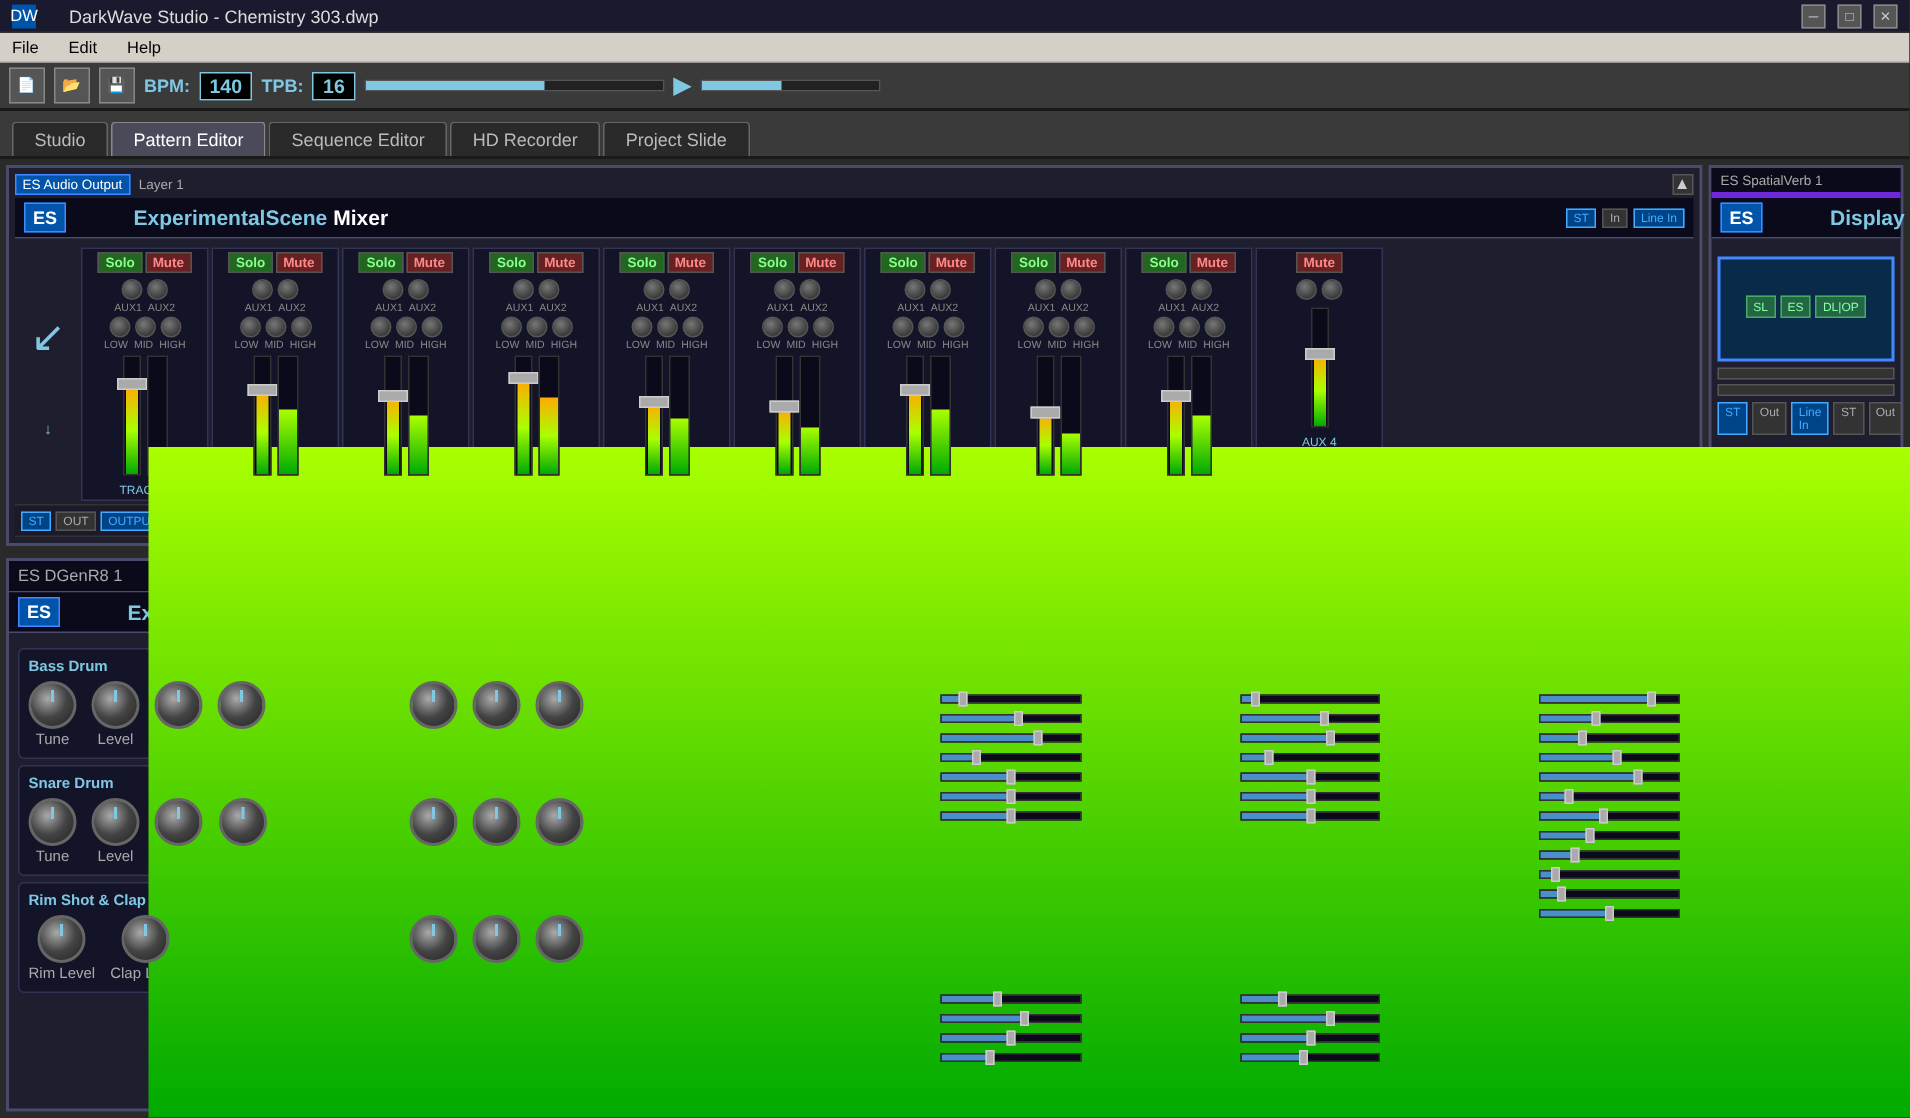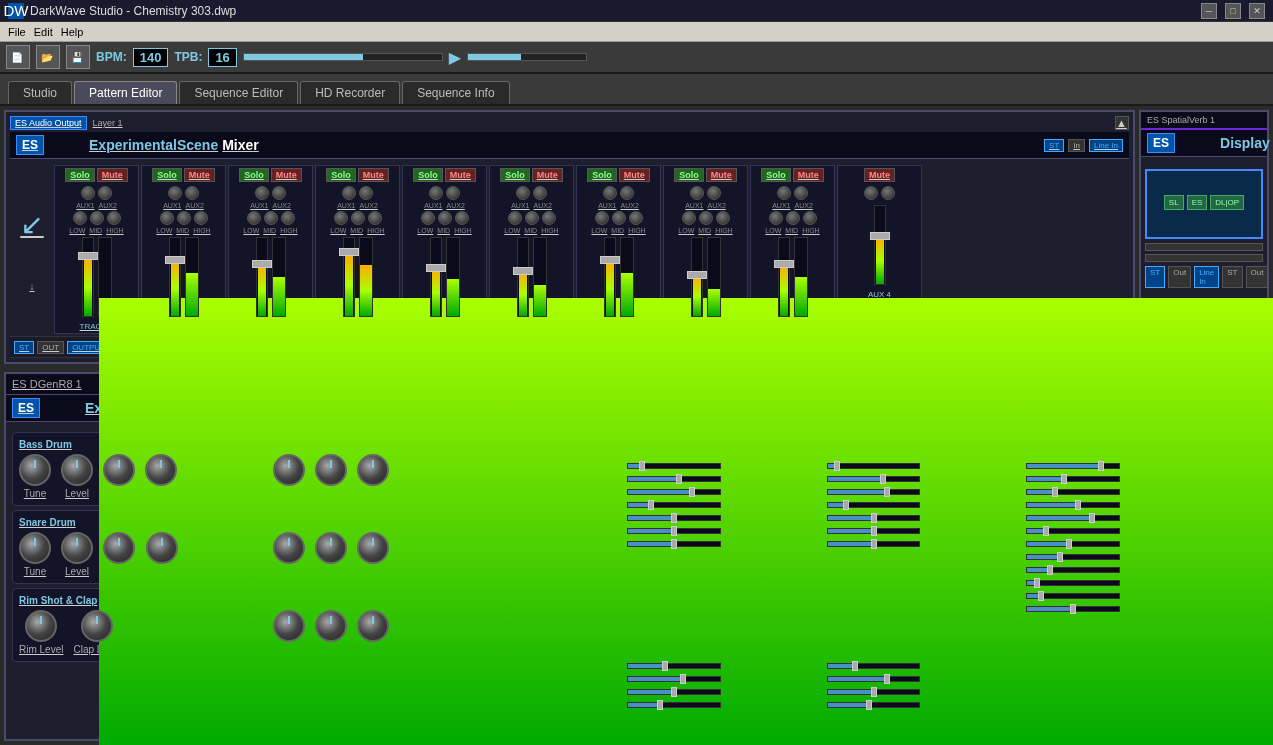--- a/index.html
+++ b/index.html
@@ -26,20 +26,21 @@
     .title-bar .title-text { flex: 1; text-align: left; }
     .title-bar .win-controls { display: flex; gap: 8px; }
     .win-control { width: 16px; height: 16px; background: #555; border: 1px solid #888; cursor: pointer; display: flex; align-items: center; justify-content: center; font-size: 9px; color: #ccc; }
     
     .menu-bar {
       background: #d4d0c8;
       height: 20px;
       display: flex;
       align-items: center;
       padding: 0 4px;
+      gap: 12px;
       font-size: 11px;
       color: #000;
       border-bottom: 1px solid #999;
     }
     .menu-item { cursor: pointer; padding: 1px 4px; }
     
     .toolbar {
       background: #3a3a3a;
       height: 32px;
       display: flex;
@@ -86,21 +87,20 @@
       display: flex;
       height: calc(745px - 22px - 20px - 32px - 32px);
       background: #2a2a2a;
     }
     
     .main-panel {
       flex: 1;
       display: flex;
       flex-direction: column;
       overflow: hidden;
-      text-decoration: underline;
     }
     
     .mixer-panel {
       background: #1e1e2e;
       border: 2px solid #4a4a6a;
       margin: 4px;
       padding: 4px;
       flex: 0 0 auto;
     }
     .panel-header {
@@ -311,21 +311,21 @@
       font-size: 8px;
       cursor: pointer;
     }
     .conn-btn.active { background: #004488; color: #44aaff; border-color: #44aaff; }
     .arrow-icon { color: #7ec8e3; font-size: 16px; }
   </style>
 </head>
 <body>
 
 <div class="title-bar">
-  <span style="width:16px;height:16px;background:#0055aa;color:#fff;font-size:15px;display:flex;align-items:center;justify-content:center;margin-right:6px;">DW</span>
+  <span style="width:16px;height:16px;background:#0055aa;color:#fff;font-size:11px;display:flex;align-items:center;justify-content:center;margin-right:22px;">DW</span>
   <span class="title-text">DarkWave Studio - Chemistry 303.dwp</span>
   <div class="win-controls">
     <div class="win-control">─</div>
     <div class="win-control">□</div>
     <div class="win-control">✕</div>
   </div>
 </div>
 
 <div class="menu-bar">
   <span class="menu-item">File</span>
@@ -348,21 +348,21 @@
   <div class="toolbar-slider" style="width:120px;">
     <div class="toolbar-slider-fill" style="width:45%;"></div>
   </div>
 </div>
 
 <div class="tab-bar">
   <div class="tab">Studio</div>
   <div class="tab active">Pattern Editor</div>
   <div class="tab">Sequence Editor</div>
   <div class="tab">HD Recorder</div>
-  <div class="tab">Sequence Info</div>
+  <div class="tab">Project Slide</div>
 </div>
 
 <div class="main-content">
   <div class="main-panel">
 
     <div class="mixer-panel">
       <div style="display:flex;align-items:center;justify-content:space-between;margin-bottom:2px;">
         <div style="display:flex;align-items:center;gap:6px;">
           <span style="background:#0055aa;color:#fff;font-size:9px;padding:1px 4px;border:1px solid #4488ff;">ES Audio Output</span>
           <span style="color:#aaa;font-size:9px;">Layer 1</span>
@@ -1167,21 +1167,21 @@
           <div class="section-box" style="grid-column:3;grid-row:2;">
             <div class="section-title">Display</div>
             <div style="background:#0a1a0a;height:40px;border:1px solid #224422;"></div>
           </div>
         </div>
       </div>
     </div>
   </div>
 
   <div class="spatialverb-panel">
-    <div style="background:#0a0a1a;padding:3px 6px;border-bottom:2px solid #6d28d9;font-size:9px;color:#aaa;">ES SpatialVerb 1</div>
+    <div style="background:#0a0a1a;padding:3px 6px;border-bottom:4px solid #6d28d9;font-size:9px;color:#aaa;">ES SpatialVerb 1</div>
     <div class="panel-header">
       <div class="es-logo">ES</div>
       <span class="panel-title">Display</span>
     </div>
     <div class="spatialverb-inner">
       <div class="sv-display">
         <div class="sv-buttons">
           <div class="sv-btn">SL</div>
           <div class="sv-btn">ES</div>
           <div class="sv-btn">DL|OP</div>

